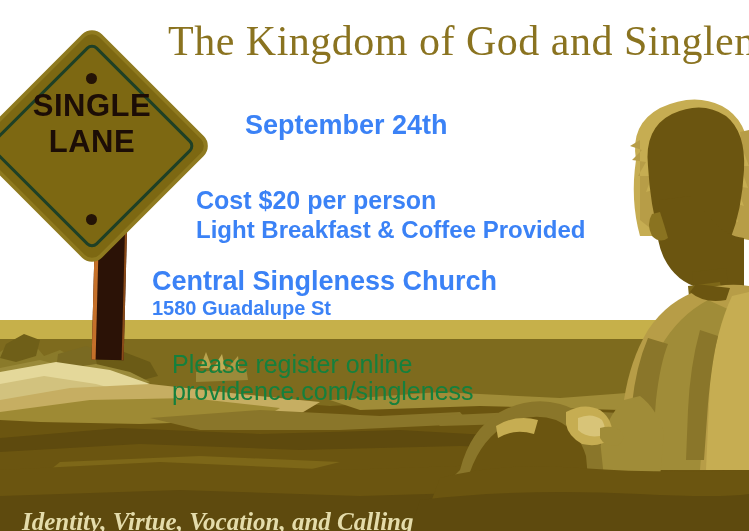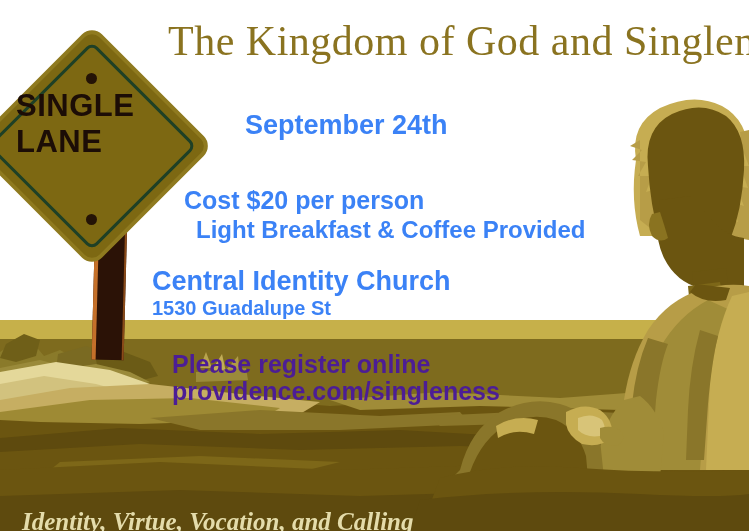--- a/index.html
+++ b/index.html
@@ -69,21 +69,21 @@
     position: absolute;
     left: 8px; top: 8px; right: 8px; bottom: 8px;
     border: 3px solid #1e4026;
     border-radius: 8px;
   }
   #sign-face-text {
     position: absolute;
     left: 16px;
     top: 88px;
     width: 152px;
-    text-align: left;
+    text-align: center;
     transform: none;
     color: #1c0d06;
     font-family: "Liberation Sans", sans-serif;
     font-weight: bold;
     font-size: 31px;
     line-height: 36px;
     letter-spacing: 0.5px;
     z-index: 4;
   }
   .sign-bolt {
@@ -114,30 +114,30 @@
   }
   .info-line {
     position: absolute;
     color: #3b82f6;
     font-family: "Liberation Sans", sans-serif;
     font-weight: bold;
     white-space: nowrap;
   }
   #date-line    { left: 245px; top: 110px; font-size: 27px; }
   #time-line    { left: 245px; top: 143px; font-size: 19px; }
-  #cost-line    { left: 184px; top: 186px; font-size: 25px; }
+  #cost-line    { left: 196px; top: 186px; font-size: 25px; }
   #meal-line    { left: 196px; top: 216px; font-size: 24px; }
   #church-line  { left: 152px; top: 266px; font-size: 27px; }
   #address-line { left: 152px; top: 297px; font-size: 20px; }
 
   .band-text {
     position: absolute;
-    color: #4c1d95;
-    font-family: "Liberation Sans", sans-serif;
-    font-weight: bold;
+    color: #15803d;
+    font-family: "Liberation Sans", sans-serif;
+    font-weight: normal;
     font-size: 25px;
     white-space: nowrap;
     z-index: 6;
   }
   #register-line { left: 172px; top: 350px; }
   #url-line      { left: 172px; top: 377px; }
 
   #tagline {
     position: absolute;
     left: 22px;
@@ -249,21 +249,21 @@
       <div>SINGLE</div>
       <div>LANE</div>
     </div>
   </div>
 
   <div id="title">The Kingdom of God and Singleness</div>
 
   <div class="info-line" id="date-line">September 24th</div>
   <div class="info-line" id="cost-line">Cost $20 per person</div>
   <div class="info-line" id="meal-line">Light Breakfast &amp; Coffee Provided</div>
-  <div class="info-line" id="church-line">Central Identity Church</div>
-  <div class="info-line" id="address-line">1530 Guadalupe St</div>
+  <div class="info-line" id="church-line">Central Singleness Church</div>
+  <div class="info-line" id="address-line">1580 Guadalupe St</div>
 
   <div class="band-text" id="register-line">Please register online</div>
   <div class="band-text" id="url-line">providence.com/singleness</div>
 
   <div id="tagline">Identity, Virtue, Vocation, and Calling</div>
 
 </div>
 
 </body></html>

